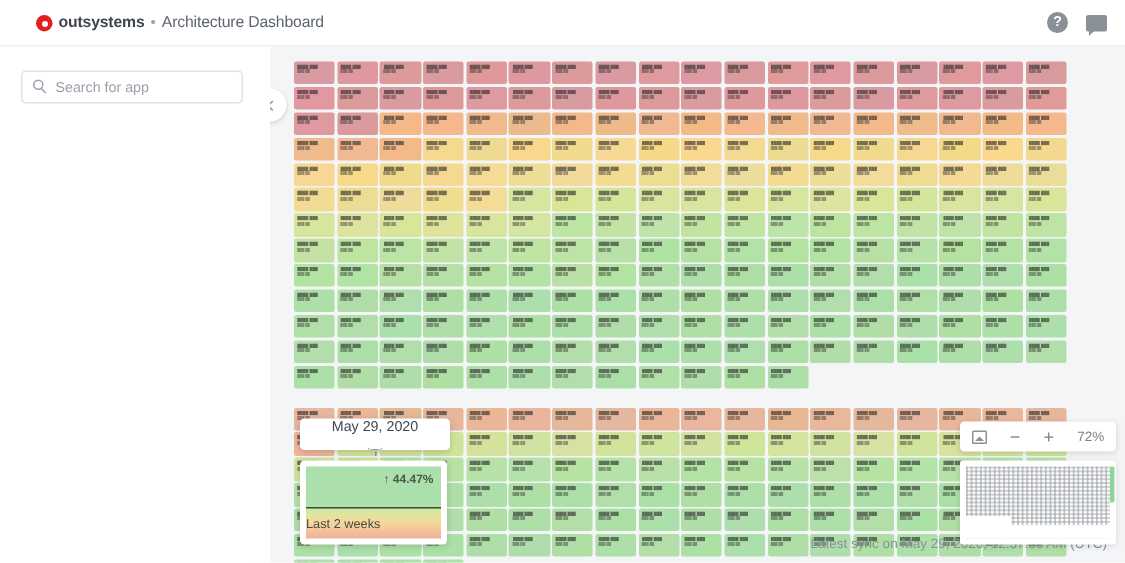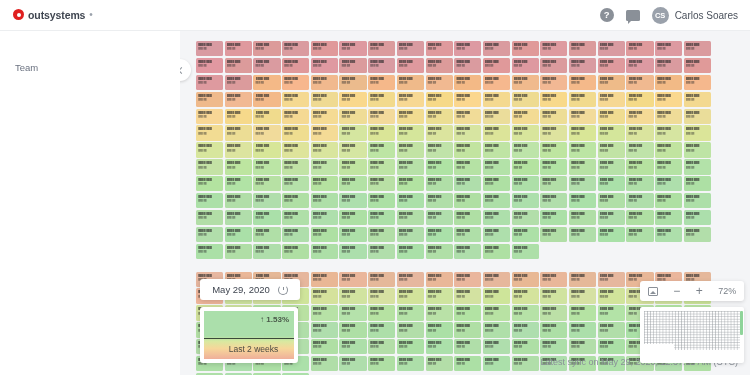--- a/index.html
+++ b/index.html
@@ -13,21 +13,21 @@
 
   
   .topbar {
     position: absolute; top: 0; left: 0;
     width: 750px; height: 31px;
     background: #ffffff;
     border-bottom: 1px solid #eceef0;
     display: flex; align-items: center;
     z-index: 40;
   }
-  .brand { display: flex; align-items: flex-start; margin-left: 13px; }
+  .brand { display: flex; align-items: flex-end; margin-left: 24px; }
   .logo-ring {
     width: 11px; height: 11px; border-radius: 50%;
     background: #e02020;
     display: flex; align-items: center; justify-content: center;
     margin-right: 4px;
   }
   .logo-ring i { width: 4px; height: 4px; border-radius: 50%; background: #ffffff; display:block;}
   .brand-name { font-size: 10.5px; font-weight: bold; color: #3f4550; letter-spacing: -0.1px; }
   .brand-sep { font-size: 10px; color: #9aa1ab; margin: 0 4px; }
   .brand-sub { font-size: 10.5px; color: #5c6470; letter-spacing: -0.1px; }
@@ -163,20 +163,21 @@
 
   
   .date-pop {
     position: absolute; left: 20px; top: 248px;
     width: 100px; height: 21px;
     background: #ffffff;
     border-radius: 3px;
     box-shadow: 0 1px 5px rgba(0,0,0,0.17);
     display:flex; align-items:center; justify-content:center; gap: 8px;
     z-index: 30;
+    flex-direction: column;
   }
   .date-pop .dtxt { font-size: 9.5px; color: #3f4550; }
   .hist-icon {
     width: 10px; height: 10px; border-radius: 50%;
     border: 1.2px solid #8a9098;
     position: relative;
     border-top-color: transparent;
   }
   .hist-icon:after {
     content:""; position:absolute; left:4px; top:1.5px;
@@ -207,21 +208,21 @@
     position: absolute; left: 0; top: 27px;
     width: 90px; height: 1.4px;
     background: #3a4a3a;
   }
   .trend-pct {
     position: absolute; right: 5px; top: 4px;
     font-size: 8px; color: #4a5a4a; font-weight: bold;
   }
   .trend-caption {
     position: absolute; left: 0; bottom: 5px;
-    width: 99px; text-align: center;
+    width: 99px; 
     font-size: 8.5px; color: #4a4a42;
   }
 
   
   .zoom-bar {
     position: absolute; right: 6px; top: 250px;
     width: 104px; height: 20px;
     background: #ffffff;
     border-radius: 3px;
     box-shadow: 0 1px 4px rgba(0,0,0,0.15);
@@ -283,39 +284,39 @@
 </head>
 <body>
 
 <div class="topbar">
   <div class="brand">
     <span class="logo-ring">
         <i></i>
       </span>
     <span class="brand-name">outsystems</span>
     <span class="brand-sep">•</span>
+    <span class="brand-sub">Architecture Dashboard</span>
   </div>
 
   <div class="topbar-right">
     <div class="icon-btn">
       <span class="help-icon">?</span>
     </div>
     <div class="icon-btn">
       <span class="chat-icon"></span>
     </div>
-    <div class="user">
-      <span class="avatar">CS</span>
-      <span class="user-name">Carlos Soares</span>
-    </div>
   </div>
 </div>
 
 <div class="sidebar">
-
-  <div class="field-label">Team</div>
+  <div class="search-wrap">
+    <span class="search-glyph"></span>
+    <input class="search-input" type="text" placeholder="Search for app" style="">
+  </div>
+
 
 </div>
 
 <div class="canvas">
 
   <div class="collapse-handle">
     <span></span>
   </div>
 
   <div class="grid-scroll">
@@ -1683,21 +1684,21 @@
   </div>
 
   <div class="date-pop">
     <span class="dtxt">May 29, 2020</span>
     <span class="hist-icon"></span>
   </div>
 
   <div class="trend-panel">
     <div class="trend-plot">
       <div class="trend-line"></div>
-      <div class="trend-pct">↑ 1.53%</div>
+      <div class="trend-pct">↑ 44.47%</div>
       <div class="trend-caption">Last 2 weeks</div>
     </div>
   </div>
 
   <div class="zoom-bar">
     <span class="zfit"></span>
     <span class="zbtn">−</span>
     <span class="zbtn">+</span>
     <span class="zval">72%</span>
   </div>

